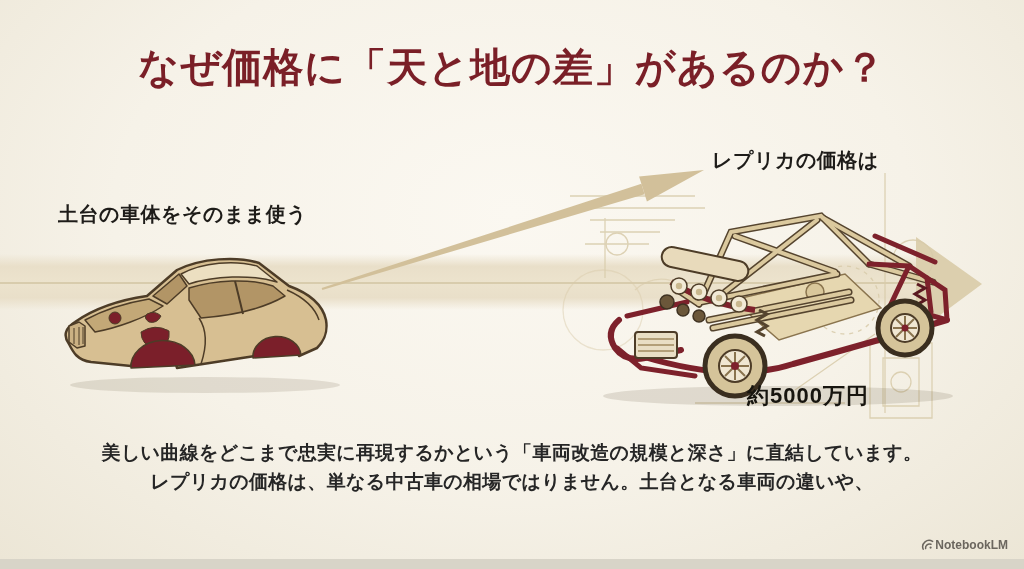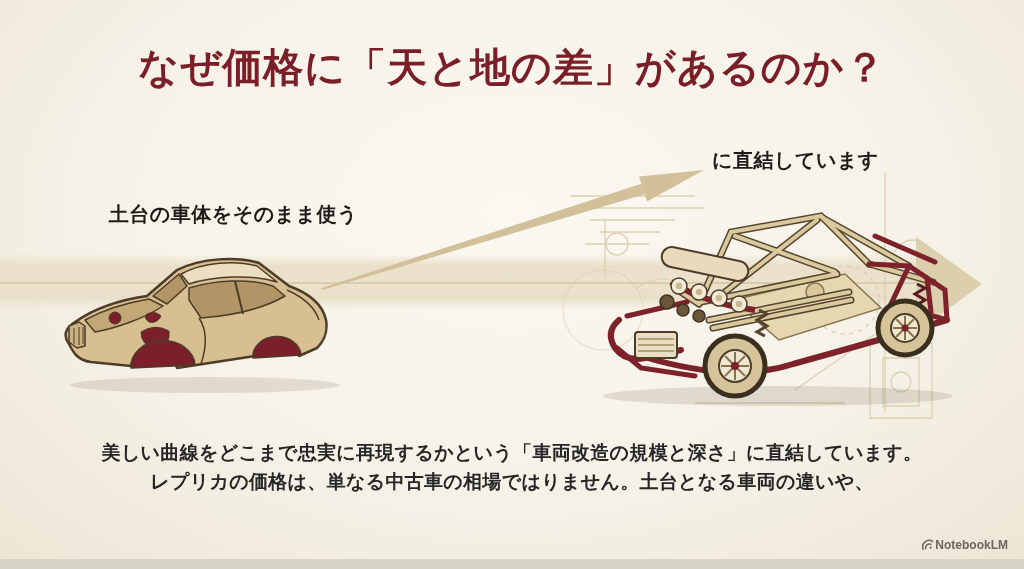--- a/index.html
+++ b/index.html
@@ -21,21 +21,21 @@
   .band-line{
     position:absolute;left:0;top:282px;width:932px;height:2px;z-index:1;
     background:#d2c4a2;opacity:.75;
   }
   .bighead{position:absolute;left:916px;top:236px;z-index:1;}
   .diag{position:absolute;left:0;top:0;z-index:2;pointer-events:none;}
   .blueprint{position:absolute;left:545px;top:158px;z-index:1;opacity:.85;}
   .method-label{
     position:absolute;font-size:20px;font-weight:700;color:#1e1c19;z-index:4;letter-spacing:.5px;
   }
-  .method-label.left{left:58px;top:201px;width:300px;text-align:right;}
+  .method-label.left{left:58px;top:201px;width:300px;text-align:left;}
   .method-label.right{left:712px;top:147px;}
   .car{position:absolute;z-index:3;}
   .car.left{left:55px;top:236px;}
   .car.right{left:583px;top:170px;}
   .price{
     position:absolute;font-size:22px;font-weight:700;color:#17150f;z-index:4;letter-spacing:1px;
   }
   .price.left{left:125px;top:381px;width:200px;text-align:center;}
   .price.right{left:708px;top:381px;width:200px;text-align:center;}
   .body-text{
@@ -77,21 +77,21 @@
     <circle cx="58" cy="152" r="40" opacity=".55"></circle>
     <path d="M90,132 q20,-18 46,-6" opacity=".7"></path>
   </svg>
 
   <svg class="diag" width="1024" height="569" viewBox="0 0 1024 569">
     <polygon points="321.7,288 641.4,183.8 644.6,194.2 322.3,290" fill="#d2c09a"></polygon>
     <polygon points="639.1,176.6 704,170 646.9,201.4" fill="#d2c09a"></polygon>
   </svg>
 
   <div class="method-label left">土台の車体をそのまま使う</div>
-  <div class="method-label right">に直結しています</div>
+  <div class="method-label right">レプリカの価格は</div>
 
   <div class="car left">
     <svg width="290" height="160" viewBox="0 0 290 160">
       <ellipse cx="150" cy="149" rx="135" ry="8" fill="rgba(90,75,50,.14)"></ellipse>
       <g stroke="#4d3c27" stroke-linejoin="round">
         <path d="M14,108 C8,100 10,92 20,86 C40,72 64,64 92,60 L122,34 C146,22 182,20 204,27 L234,50 C256,58 268,70 271,84 C273,96 270,104 262,112 L244,120 C240,100 206,98 200,120 L122,132 C118,108 82,106 76,130 L36,126 C22,124 18,116 14,108 Z" fill="#d7bf92" stroke-width="2.5"></path>
         <path d="M126,38 C148,26 180,24 202,30 L222,46 C196,38 158,40 134,48 Z" fill="#ecdfc1" stroke-width="1.5"></path>
         <path d="M134,52 C160,44 194,42 218,50 L230,60 C206,74 172,80 146,82 L134,64 Z" fill="#b29566" stroke-width="1.5"></path>
         <path d="M180,45 L188,78" fill="none" stroke-width="2"></path>
         <path d="M98,60 L124,38 L132,50 L112,68 Z" fill="#b29566" stroke-width="1.5"></path>
@@ -184,20 +184,21 @@
       </g>
       <g>
         <circle cx="322" cy="158" r="27" fill="#d5c49a" stroke="#3a2e1f" stroke-width="5"></circle>
         <circle cx="322" cy="158" r="14" fill="#f0e7d2" stroke="#4d3c27" stroke-width="2"></circle>
         <path d="M322,146 V170 M310,158 H334 M313,149 L331,167 M331,149 L313,167" stroke="#8a744e" stroke-width="2"></path>
         <circle cx="322" cy="158" r="3.5" fill="#7d212b"></circle>
       </g>
     </svg>
   </div>
 
+  <div class="price right">約5000万円</div>
 
   <div class="body-text">
     <p>美しい曲線をどこまで忠実に再現するかという「車両改造の規模と深さ」に直結しています。</p>
     <p>レプリカの価格は、単なる中古車の相場ではりません。土台となる車両の違いや、</p>
   </div>
 
   <div class="watermark">
     <svg width="14" height="14" viewBox="0 0 14 14" fill="none" stroke="#6b665e" stroke-width="1.5" stroke-linecap="round">
       <path d="M2.2 11.2 A6.4 6.4 0 0 1 11.6 3.4"></path>
       <path d="M4.6 10.6 A4 4 0 0 1 10 6.2"></path>

